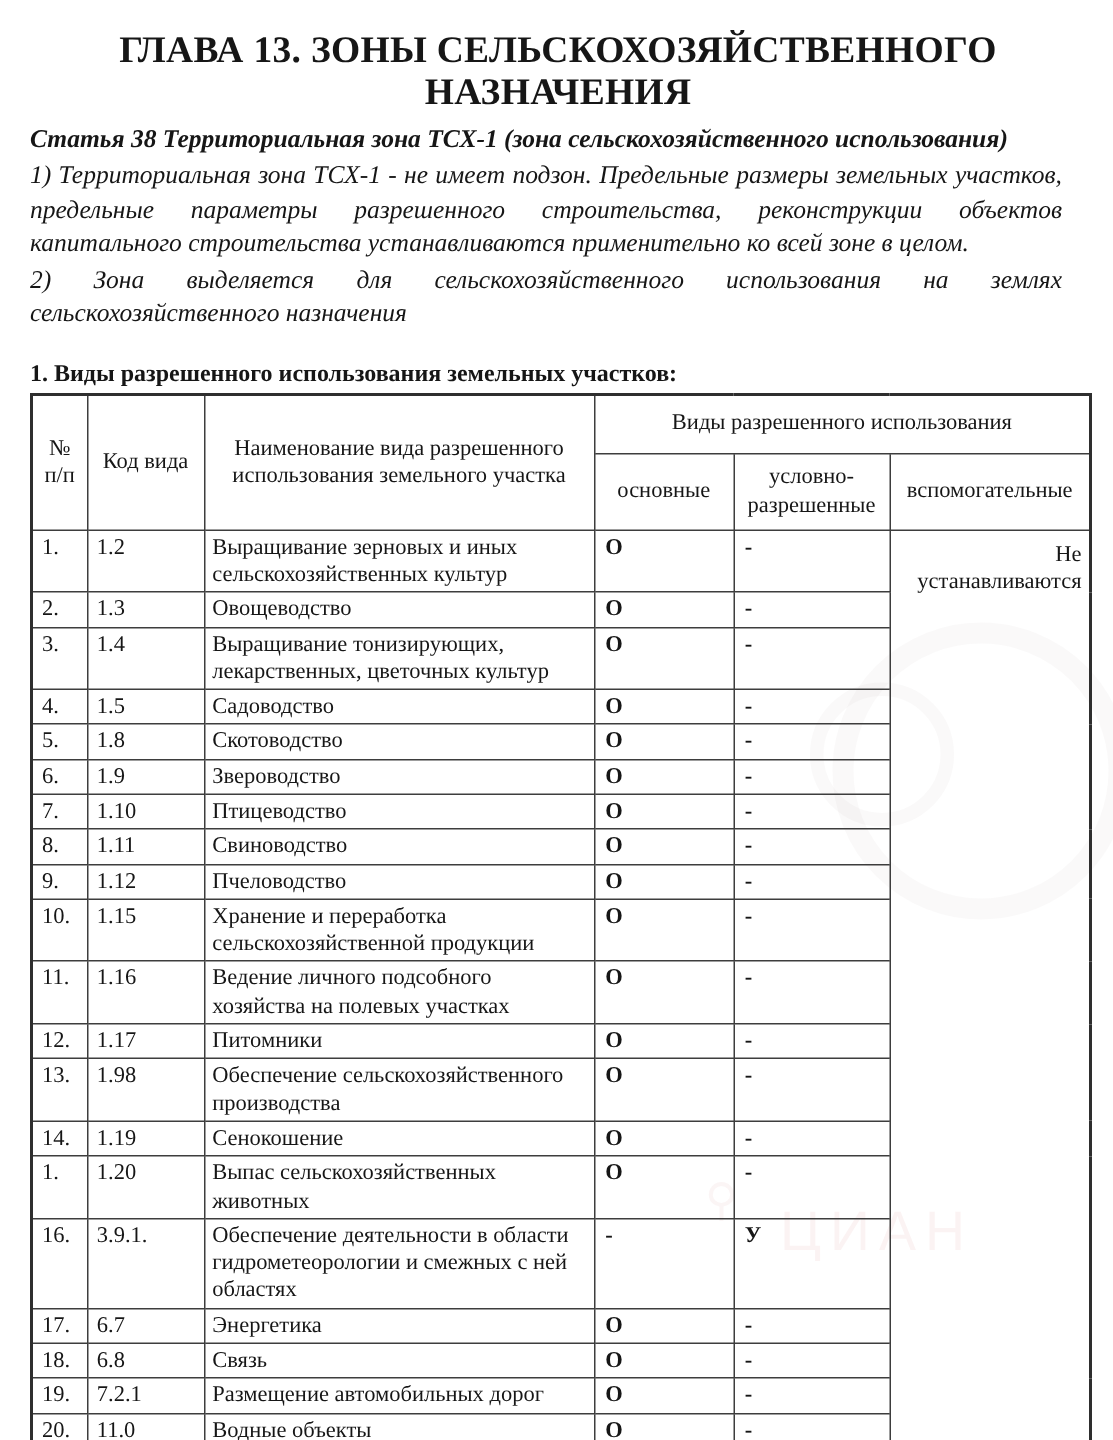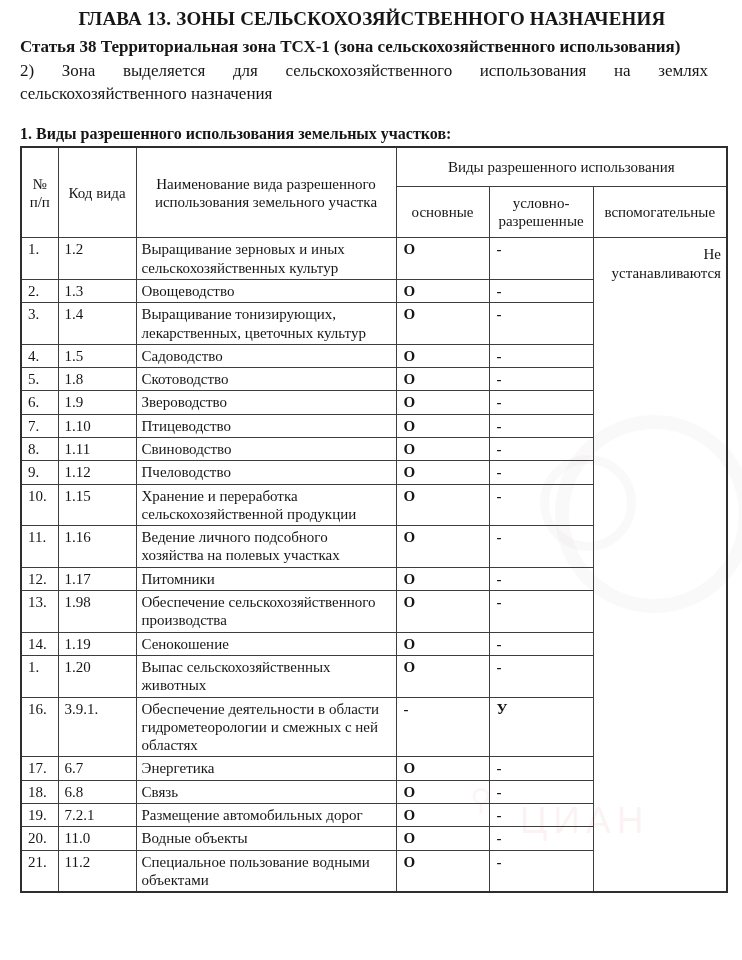--- a/index.html
+++ b/index.html
@@ -7,24 +7,24 @@
     width: 742px; height: 960px;
     background: #ffffff;
     color: #161616;
     font-family: "Liberation Serif", serif;
     position: relative;
     overflow: hidden;
   }
   .page { padding: 6px 18px 0 20px; position: relative; z-index: 2; }
 
   .doc-title {
-    font-size: 19px; font-weight: bold; text-align: center;
-    margin: 2px 0 6px 0; letter-spacing: 0.2px;
-  }
-  .para { font-size: 17px; line-height: 1.32; text-align: justify; margin: 0 16px 2px 0; }
+    font-size: 25px; font-weight: bold; text-align: center;
+    margin: 14px 0 6px 0; letter-spacing: 0.2px;
+  }
+  .para { font-size: 17px; line-height: 1.32; text-align: justify; margin: 0 16px 2px 0; font-style: italic; }
   .para.bold { font-weight: bold; }
 
   .table-caption { font-size: 16px; font-weight: bold; margin: 20px 0 3px 0; }
 
   table.ruz {
     border-collapse: collapse; table-layout: fixed;
     width: 706px; border: 2px solid #2e2e2e;
   }
   .ruz th, .ruz td {
     border: 1px solid #3d3d3d;
@@ -70,20 +70,21 @@
 <div class="wm-circle c1"></div>
 <div class="wm-circle c2"></div>
 <div class="wm-pin">⚲</div>
 <div class="wm-text">ЦИАН</div>
 
 <div class="page">
 
   <div class="doc-title">ГЛАВА 13. ЗОНЫ СЕЛЬСКОХОЗЯЙСТВЕННОГО НАЗНАЧЕНИЯ</div>
 
   <p class="para bold">Статья 38 Территориальная зона ТСХ-1 (зона сельскохозяйственного использования)</p>
+  <p class="para">1) Территориальная зона ТСХ-1 - не имеет подзон. Предельные размеры земельных участков, предельные параметры разрешенного строительства, реконструкции объектов капитального строительства устанавливаются применительно ко всей зоне в целом.</p>
   <p class="para">2) Зона выделяется для сельскохозяйственного использования на землях сельскохозяйственного назначения</p>
 
   <div class="table-caption">1. Виды разрешенного использования земельных участков:</div>
 
   <table class="ruz">
     <colgroup>
       <col style="width:37px">
       <col style="width:78px">
       <col style="width:260px">
       <col style="width:93px">

